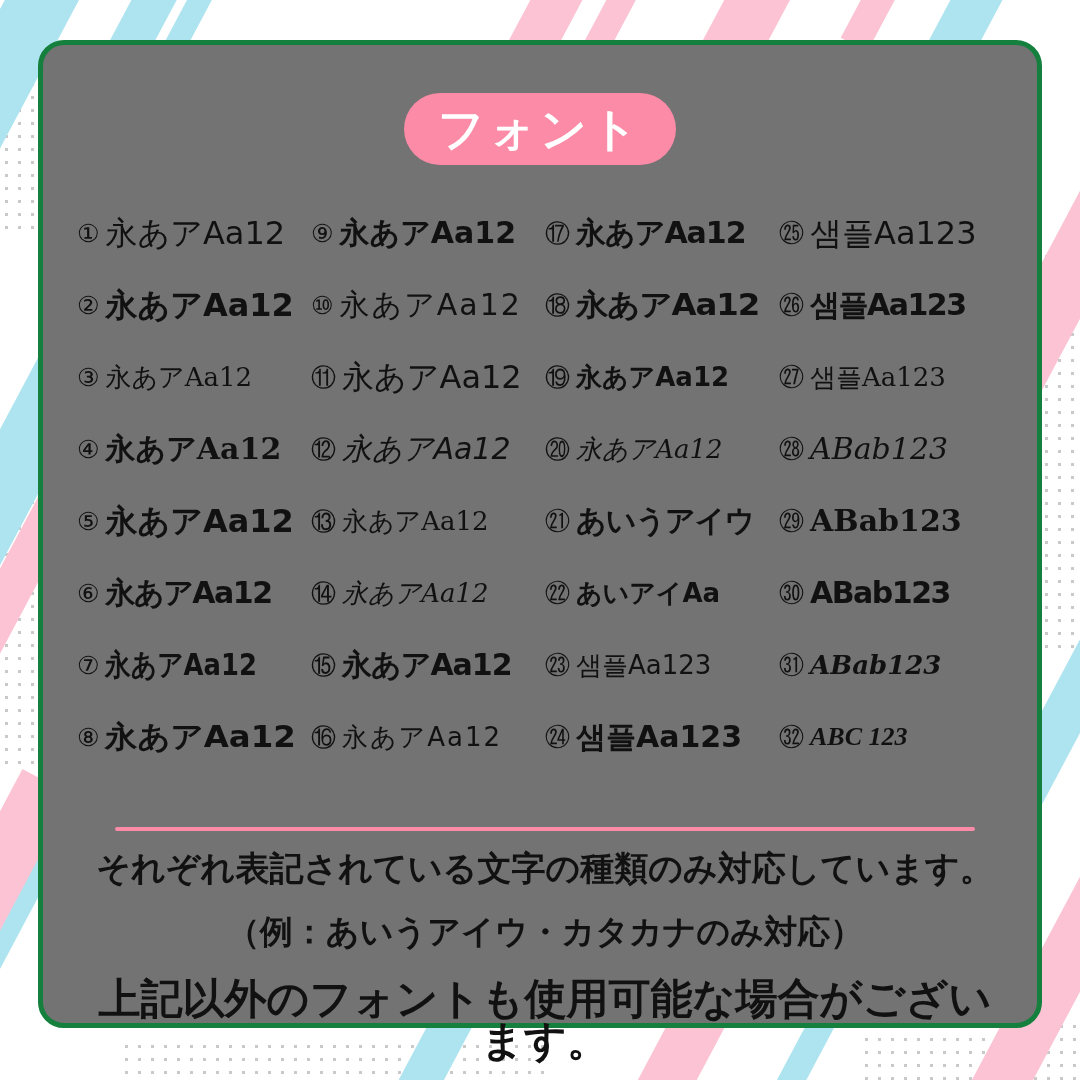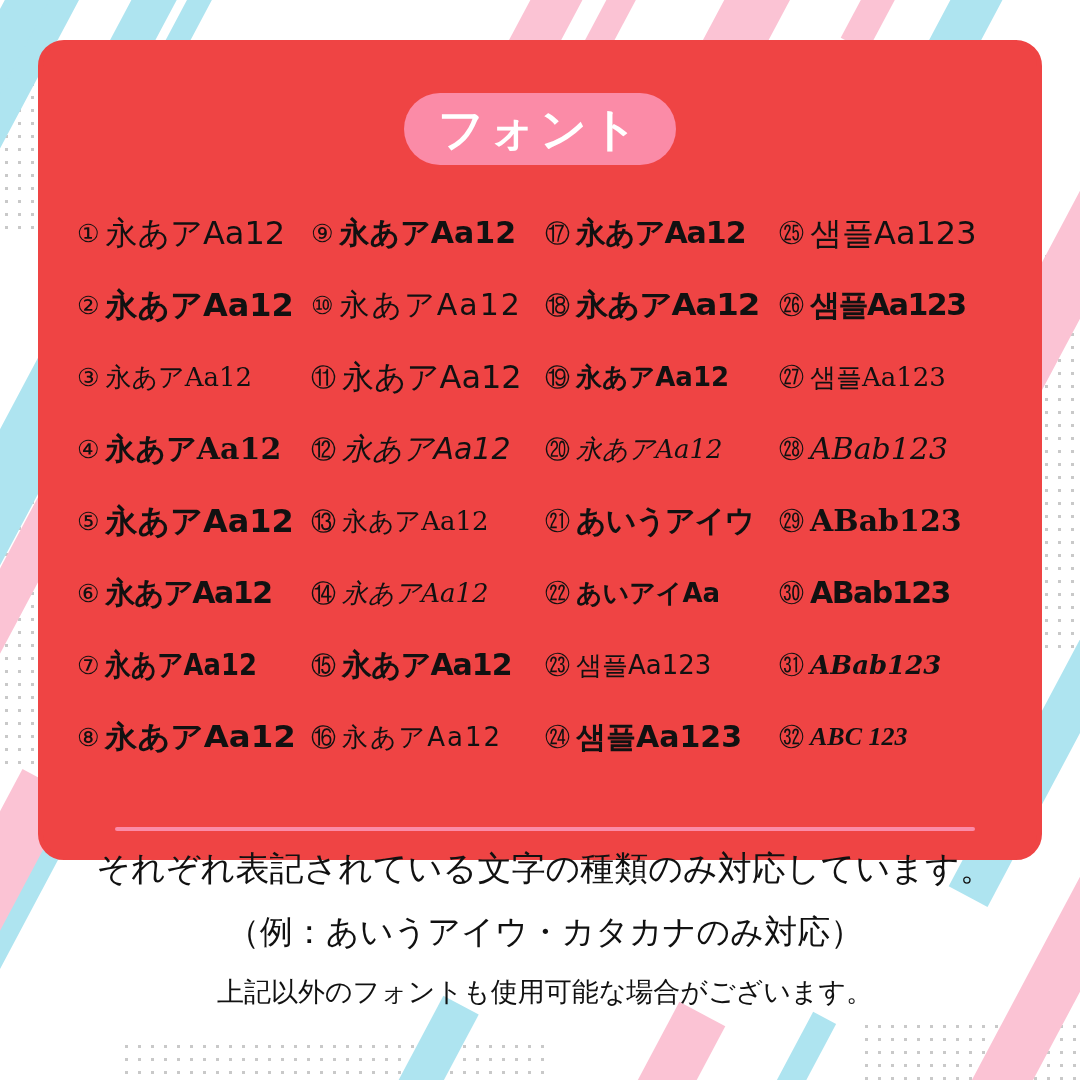--- a/index.html
+++ b/index.html
@@ -25,23 +25,23 @@
   .dots {
     position: absolute;
     background-image: radial-gradient(#c9c9c9 1.6px, transparent 1.7px);
     background-size: 13px 13px;
   }
 
   
   .card {
     position: absolute;
     left: 38px; top: 40px;
-    width: 1004px; height: 820px;
-    background: #ef4444;
-    border: 5px solid #ef4444;
+    width: 1004px; height: 988px;
+    background: #737373;
+    border: 5px solid #15803d;
     border-radius: 26px;
     z-index: 5;
   }
 
   
   .title-pill {
     position: absolute;
     left: 50%; transform: translateX(-50%);
     top: 48px;
     width: 272px; height: 72px;
@@ -114,30 +114,30 @@
 
   
   .notes {
     position: absolute;
     left: 40px; top: 806px;
     width: 924px;
     text-align: center;
   }
   .note {
     font-size: 33px;
-    font-weight: normal;
+    font-weight: bold;
     color: #111;
     line-height: 1.0;
     margin-bottom: 30px;
     letter-spacing: 0px;
     font-family: "DejaVu Sans", "Liberation Sans", sans-serif;
   }
   .note.n1 { font-size: 34px; }
   .note.n2 { font-size: 33px; }
-  .note.n3 { font-size: 27px; }
+  .note.n3 { font-size: 42px; }
 </style>
 </head>
 <body>
 
 <div id="page">
 
   <div class="bg">
 
     <div class="dots" style="left:0; top:0; width:60px; height:230px;"></div>
     <div class="dots" style="left:0; top:470px; width:46px; height:300px;"></div>

